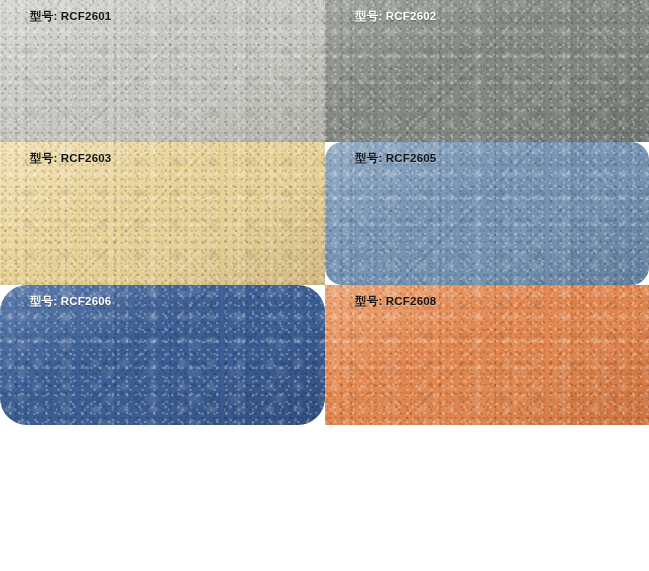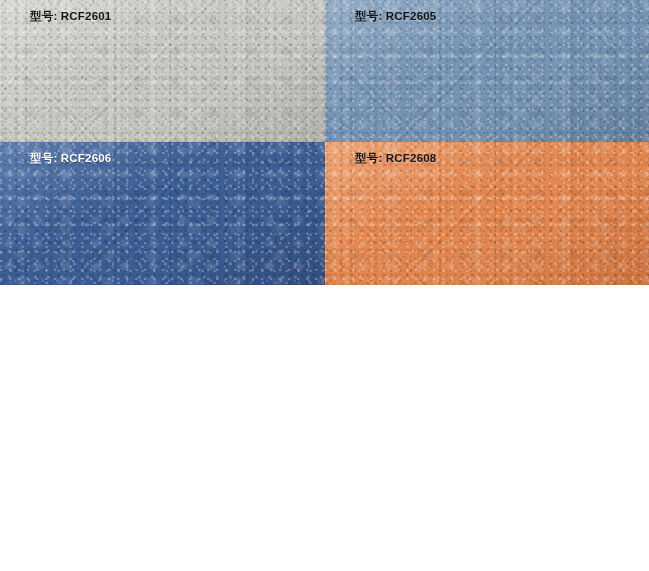--- a/index.html
+++ b/index.html
@@ -94,27 +94,39 @@
 </head>
 <body>
 
 <div id="swatch-grid">
     <div class="swatch-panel" style="background: linear-gradient(147deg, rgb(214, 214, 208) 0%, rgb(201, 201, 195) 38%, rgb(201, 201, 195) 66%, rgb(185, 185, 178) 100%);">
       <div class="swatch-texture"></div>
       <div class="swatch-texture2"></div>
       <div class="swatch-sheen"></div>
       <div class="swatch-label dark-text">型号: RCF2601</div>
     </div>
-    <div class="swatch-panel" style="background: linear-gradient(147deg, rgb(137, 165, 194) 0%, rgb(118, 149, 182) 38%, rgb(118, 149, 182) 66%, rgb(102, 133, 166) 100%);">
+    <div class="swatch-panel" style="background: linear-gradient(147deg, rgb(151, 155, 149) 0%, rgb(134, 138, 133) 38%, rgb(134, 138, 133) 66%, rgb(118, 122, 118) 100%);">
+      <div class="swatch-texture"></div>
+      <div class="swatch-texture2"></div>
+      <div class="swatch-sheen"></div>
+      <div class="swatch-label light-text">型号: RCF2602</div>
+    </div>
+    <div class="swatch-panel" style="background: linear-gradient(147deg, rgb(242, 224, 173) 0%, rgb(233, 211, 152) 38%, rgb(233, 211, 152) 66%, rgb(221, 195, 137) 100%);">
+      <div class="swatch-texture"></div>
+      <div class="swatch-texture2"></div>
+      <div class="swatch-sheen"></div>
+      <div class="swatch-label dark-text">型号: RCF2603</div>
+    </div>
+    <div class="swatch-panel" style="background: linear-gradient(147deg, rgb(137, 165, 194) 0%, rgb(118, 149, 182) 38%, rgb(118, 149, 182) 66%, rgb(102, 133, 166) 100%); border-radius: 18px;">
       <div class="swatch-texture"></div>
       <div class="swatch-texture2"></div>
       <div class="swatch-sheen"></div>
       <div class="swatch-label dark-text">型号: RCF2605</div>
     </div>
-    <div class="swatch-panel" style="background: linear-gradient(147deg, rgb(76, 112, 167) 0%, rgb(60, 95, 150) 38%, rgb(60, 95, 150) 66%, rgb(51, 81, 133) 100%);">
+    <div class="swatch-panel" style="background: linear-gradient(147deg, rgb(76, 112, 167) 0%, rgb(60, 95, 150) 38%, rgb(60, 95, 150) 66%, rgb(51, 81, 133) 100%); border-radius: 27px;">
       <div class="swatch-texture"></div>
       <div class="swatch-texture2"></div>
       <div class="swatch-sheen"></div>
       <div class="swatch-label light-text">型号: RCF2606</div>
     </div>
     <div class="swatch-panel" style="background: linear-gradient(147deg, rgb(239, 156, 102) 0%, rgb(229, 136, 79) 38%, rgb(229, 136, 79) 66%, rgb(216, 120, 65) 100%);">
       <div class="swatch-texture"></div>
       <div class="swatch-texture2"></div>
       <div class="swatch-sheen"></div>
       <div class="swatch-label dark-text">型号: RCF2608</div>

